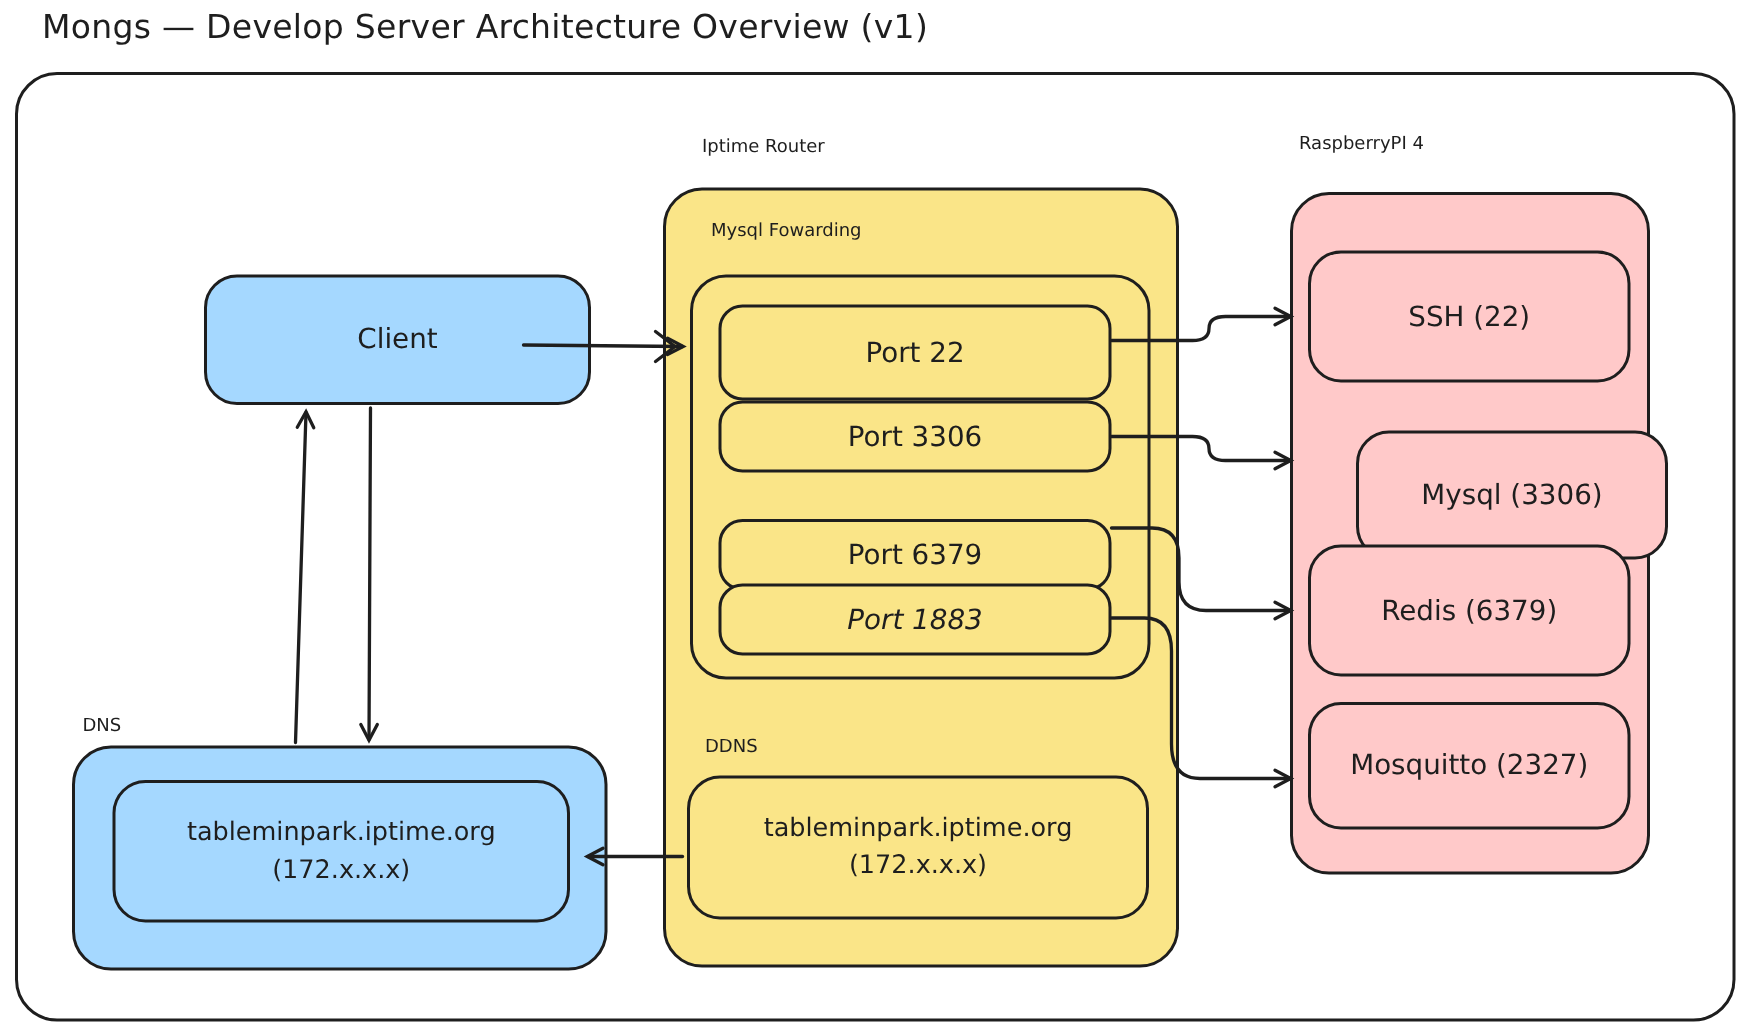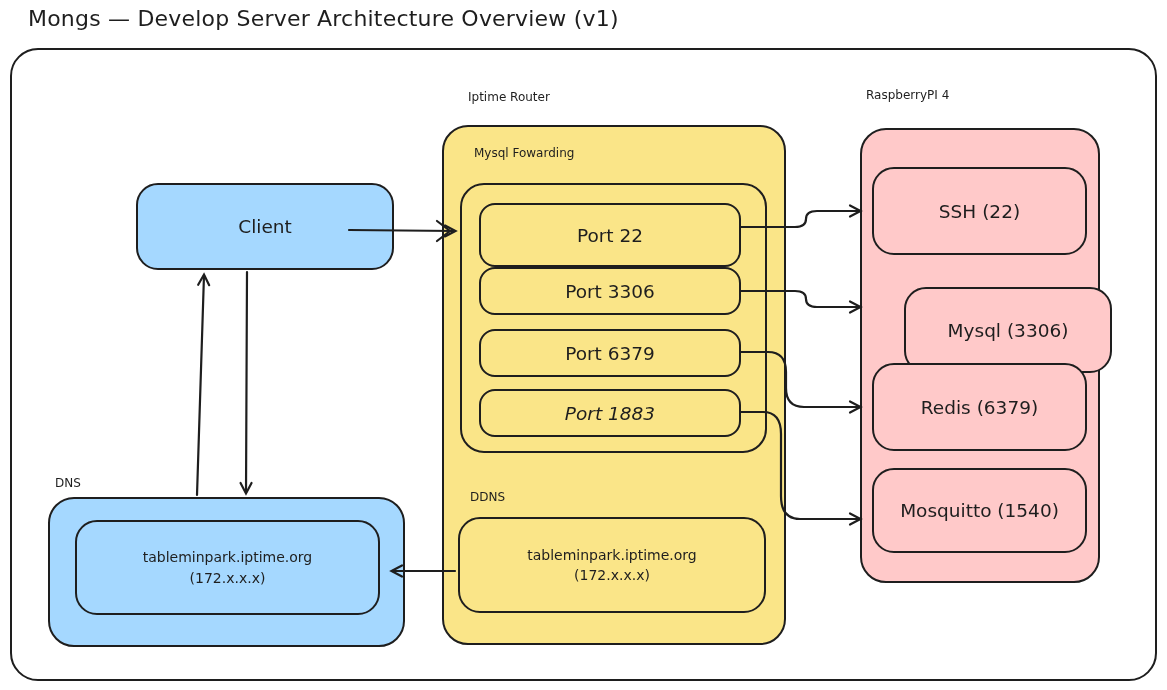--- a/index.html
+++ b/index.html
@@ -14,21 +14,21 @@
   .title{position:absolute;left:28px;top:6px;font-size:22px;font-weight:500;letter-spacing:.2px;}
   .frame{position:absolute;left:10px;top:48px;width:1143px;height:629px;
          border:2.5px solid var(--stroke);border-radius:28px;background:#ffffff;}
   .box{position:absolute;border:2.3px solid var(--stroke);box-sizing:border-box;}
   .blue{background:var(--blue);}
   .yellow{background:var(--yellow);}
   .pink{background:var(--pink);}
   .flex-center{display:flex;align-items:center;justify-content:center;text-align:center;}
   .section-label{position:absolute;font-size:12px;font-weight:400;white-space:nowrap;}
   .node-label{font-size:18.5px;font-weight:500;}
-  .host-label{font-size:14px;font-weight:500;line-height:1.45;}
+  .host-label{font-size:17px;font-weight:500;line-height:1.45;}
   svg.wires{position:absolute;left:0;top:0;width:1167px;height:690px;pointer-events:none;}
   svg.wires path{fill:none;stroke:var(--stroke);stroke-width:2.2px;stroke-linecap:round;}
 </style>
 </head>
 <body>
 
 <div class="canvas">
 
   <div class="title">Mongs — Develop Server Architecture Overview (v1)</div>
 
@@ -43,21 +43,21 @@
 
   <div class="section-label" style="left:474px;top:146px;">Mysql Fowarding</div>
   <div class="box yellow" style="left:460px;top:183px;width:307px;height:270px;border-radius:24px;"></div>
 
   <div class="box yellow flex-center" style="left:479px;top:203px;width:262px;height:64px;border-radius:16px;">
     <span class="node-label">Port 22</span>
   </div>
   <div class="box yellow flex-center" style="left:479px;top:267px;width:262px;height:48px;border-radius:16px;">
     <span class="node-label">Port 3306</span>
   </div>
-  <div class="box yellow flex-center" style="left:479px;top:329px;width:262px;height:48px;border-radius:16px;">
+  <div class="box yellow flex-center" style="left:479px;top:346px;width:262px;height:48px;border-radius:16px;">
     <span class="node-label">Port 6379</span>
   </div>
   <div class="box yellow flex-center" style="left:479px;top:389px;width:262px;height:48px;border-radius:16px;font-style:italic;">
     <span class="node-label">Port 1883</span>
   </div>
 
   <div class="section-label" style="left:470px;top:490px;">DDNS</div>
   <div class="box yellow flex-center" style="left:458px;top:517px;width:308px;height:96px;border-radius:22px;">
     <span class="host-label">
       <span>tableminpark.iptime.org</span><br>
@@ -71,21 +71,21 @@
   <div class="box pink flex-center" style="left:872px;top:167px;width:215px;height:88px;border-radius:22px;">
     <span class="node-label">SSH (22)</span>
   </div>
   <div class="box pink flex-center" style="left:904px;top:267px;width:208px;height:86px;border-radius:22px;margin-top:20px;">
     <span class="node-label">Mysql (3306)</span>
   </div>
   <div class="box pink flex-center" style="left:872px;top:363px;width:215px;height:88px;border-radius:22px;text-align:right;">
     <span class="node-label">Redis (6379)</span>
   </div>
   <div class="box pink flex-center" style="left:872px;top:468px;width:215px;height:85px;border-radius:22px;">
-    <span class="node-label">Mosquitto (1540)</span>
+    <span class="node-label">Mosquitto (2327)</span>
   </div>
 
   <div class="section-label" style="left:55px;top:476px;">DNS</div>
   <div class="box blue" style="left:48px;top:497px;width:357px;height:150px;border-radius:26px;"></div>
   <div class="box blue flex-center" style="left:75px;top:520px;width:305px;height:95px;border-radius:22px;">
     <span class="host-label">
       <span>tableminpark.iptime.org</span><br>
       <span>(172.x.x.x)</span>
     </span>
   </div>

